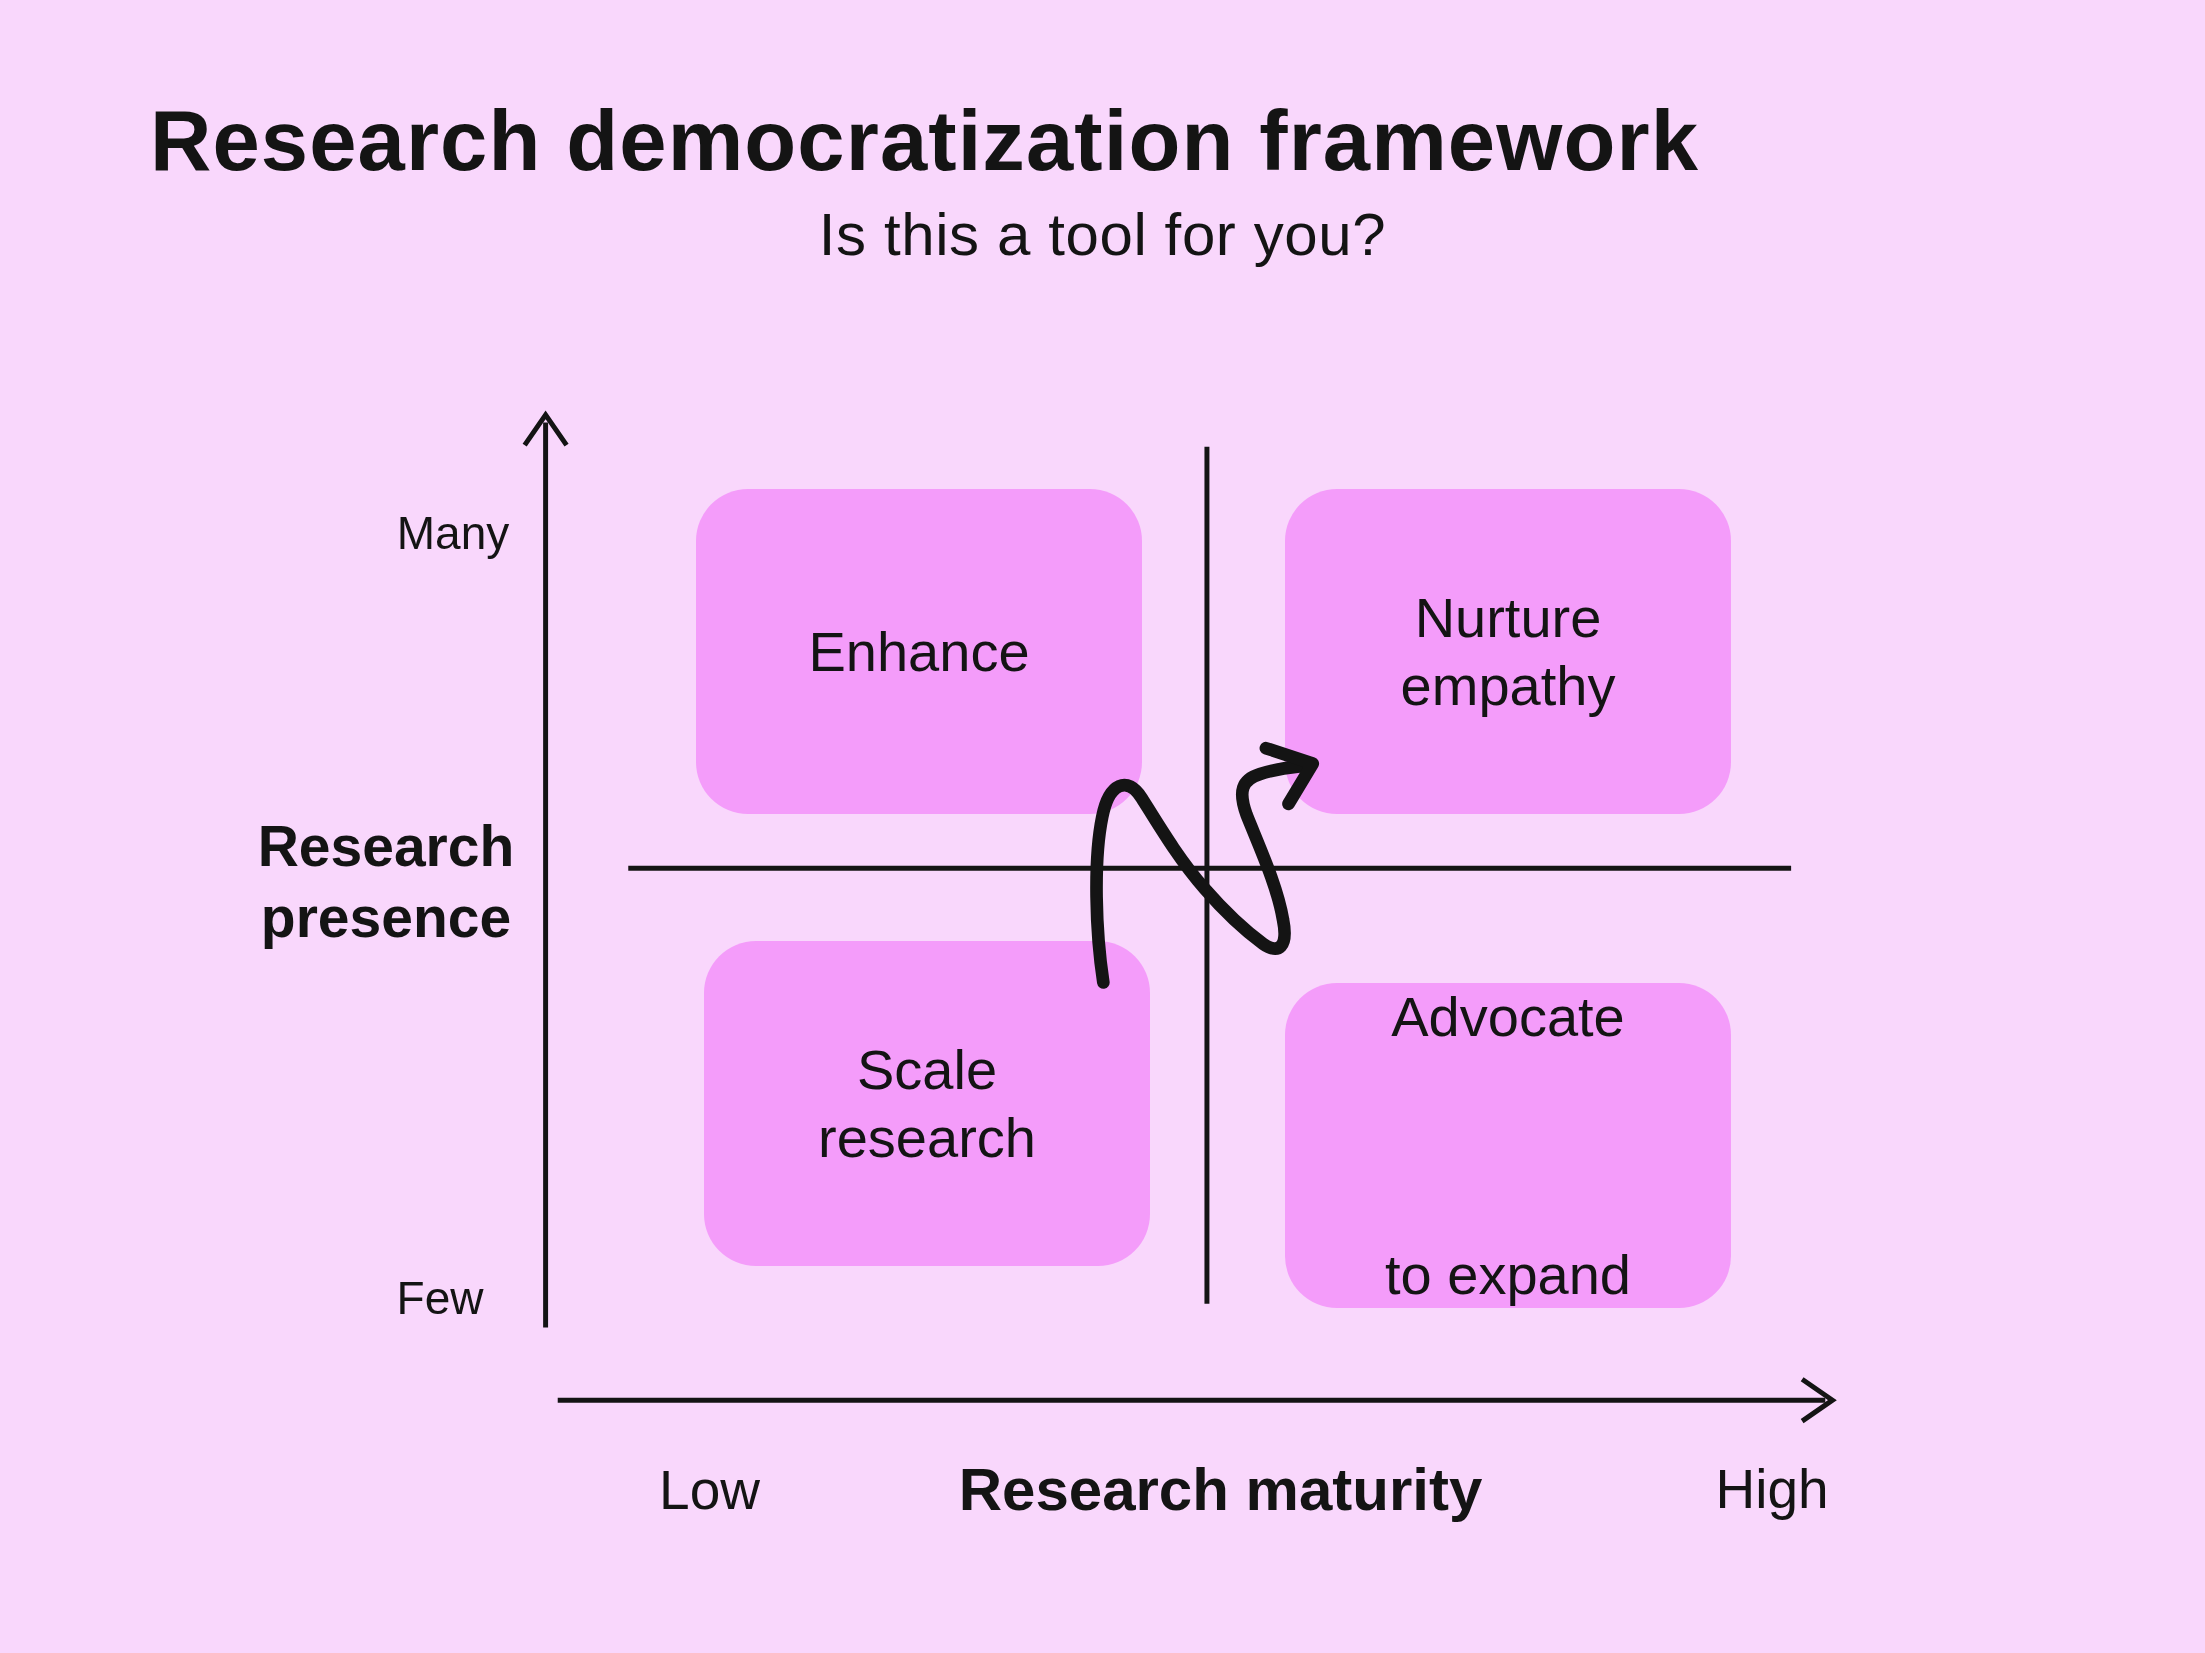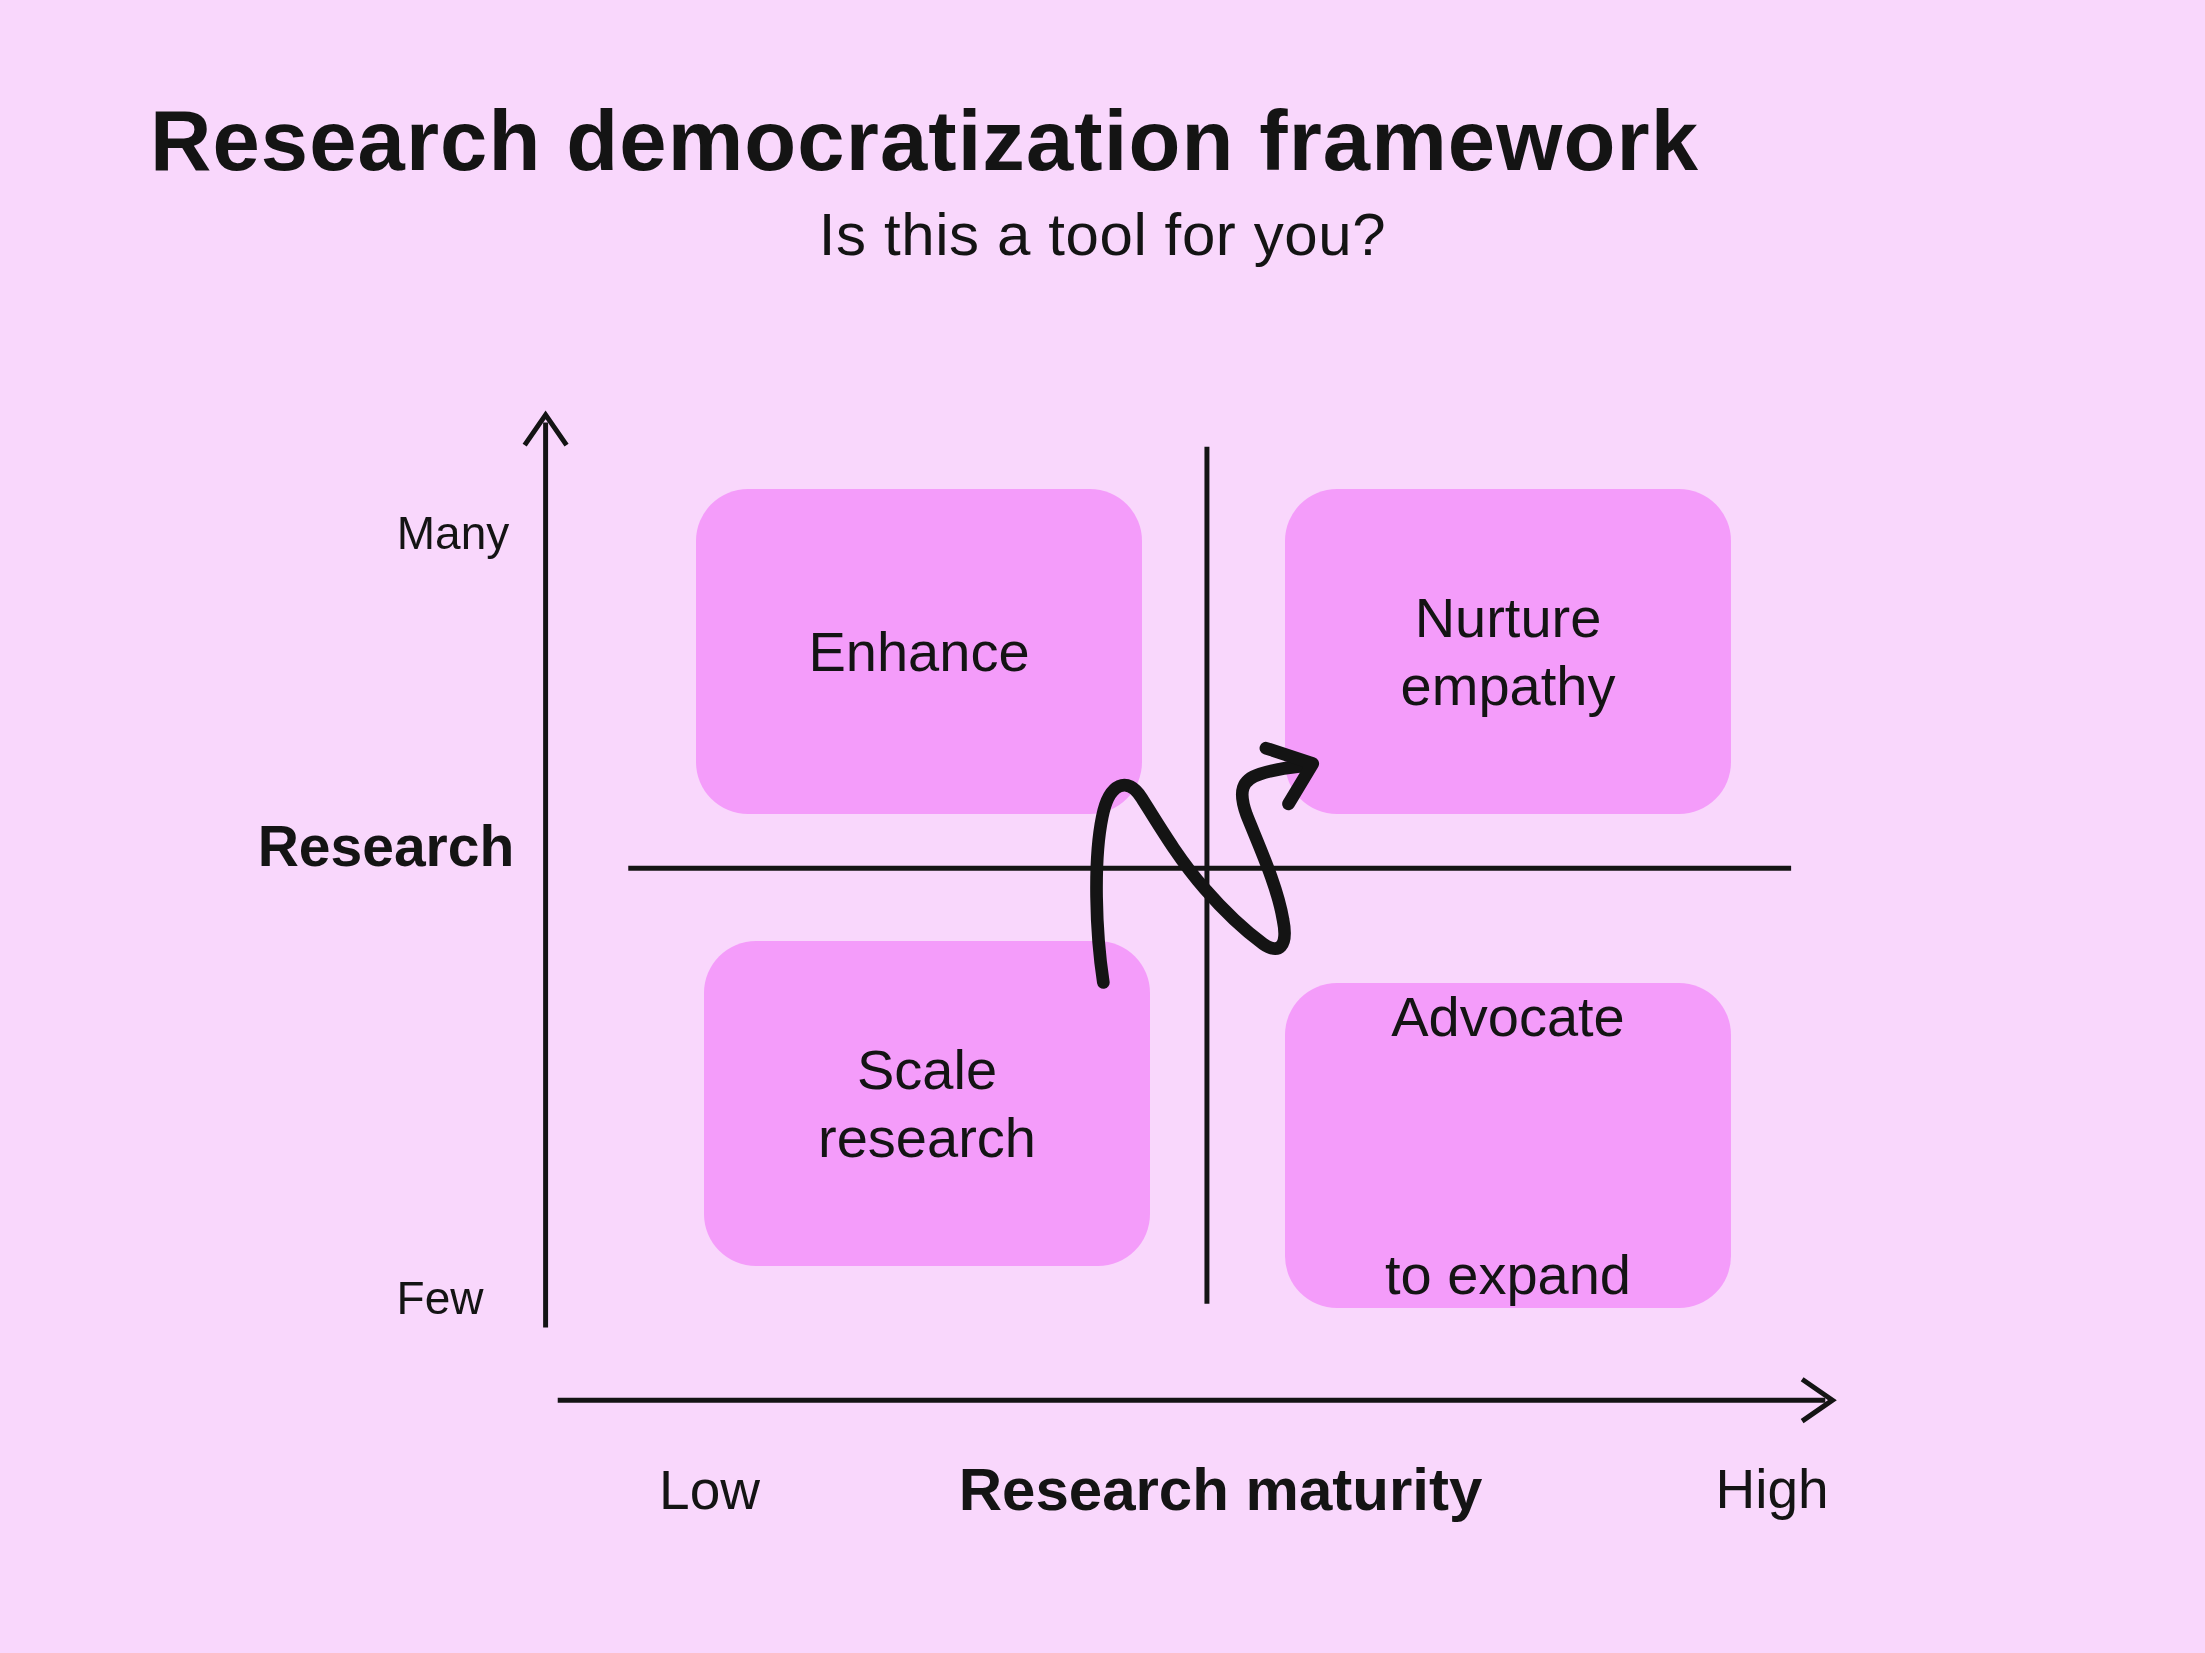--- a/index.html
+++ b/index.html
@@ -93,20 +93,21 @@
 </div>
 <div class="quad quad-br">
   <span>Advocate</span>
   <span>to expand</span>
 </div>
 
 <div class="axis-label lbl-many">Many</div>
 <div class="axis-label lbl-few">Few</div>
 <div class="axis-label lbl-y-title">
   <div>Research</div>
+  <div>presence</div>
 </div>
 <div class="axis-label lbl-low">Low</div>
 <div class="axis-label lbl-x-title">Research maturity</div>
 <div class="axis-label lbl-high">High</div>
 
 <svg class="draw-layer" viewBox="0 0 4001 3000">
 
   <line class="stroke-thin" x1="990" y1="766" x2="990" y2="2408"></line>
   <polyline class="stroke-thin" points="952,807 990,752 1028,807"></polyline>
 

